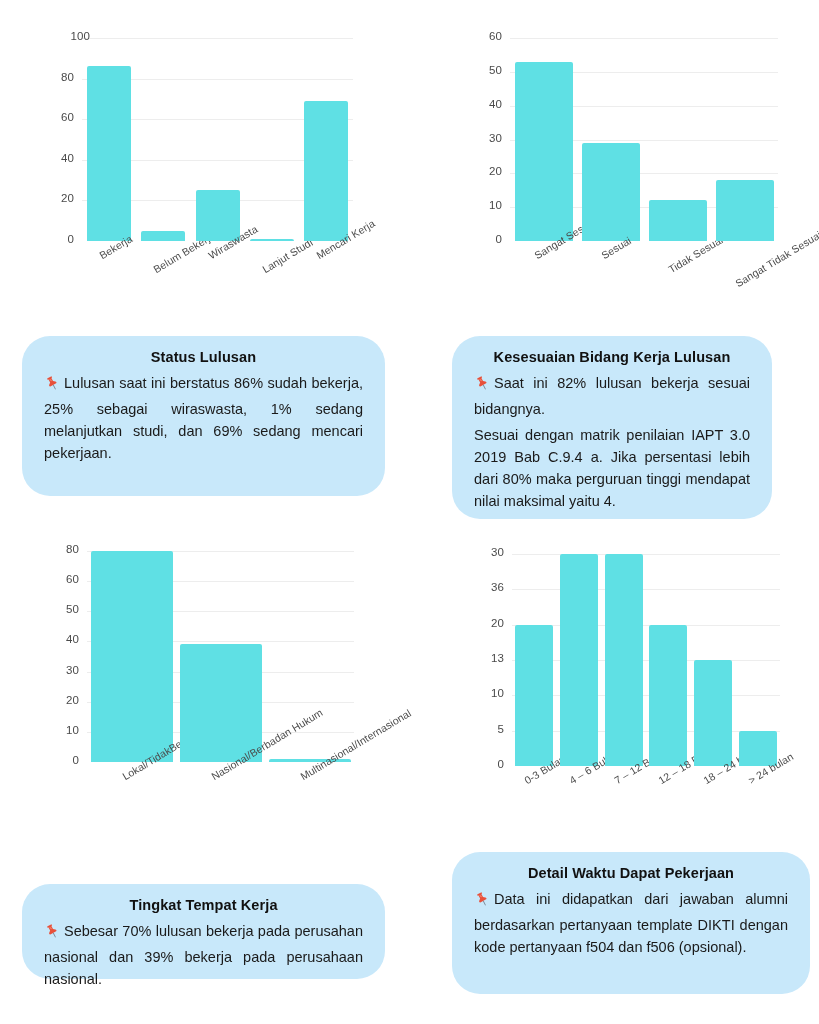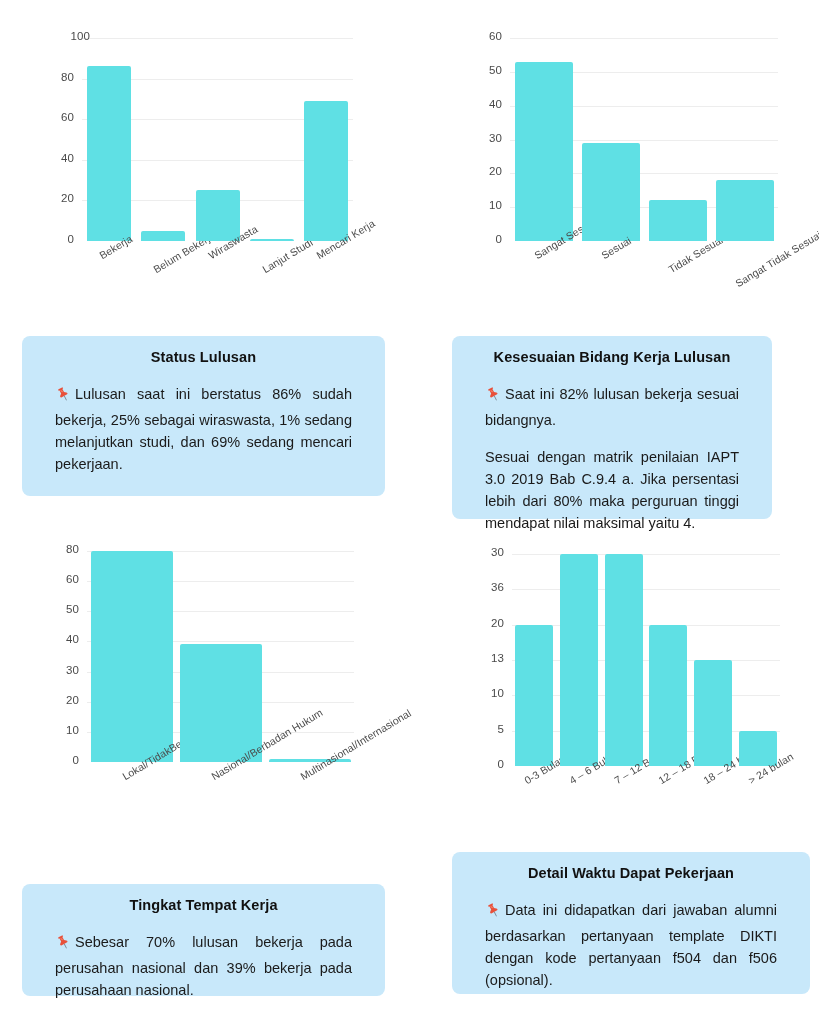--- a/index.html
+++ b/index.html
@@ -59,21 +59,21 @@
     white-space: nowrap;
     transform-origin: left top;
     transform: rotate(-31deg);
     letter-spacing: 0.1px;
   }
 
   
   .card {
     position: absolute;
     background: #C8E8FA;
-    border-radius: 8px;
+    border-radius: 28px;
     padding: 12px 18px 14px 18px;
   }
 
   .card-title {
     font-size: 14.5px;
     font-weight: bold;
     color: #111111;
     text-align: center;
     line-height: 1.35;
     margin-bottom: 2px;
@@ -81,21 +81,21 @@
   }
 
   .card-body {
     font-size: 14.5px;
     color: #1a1a1a;
     line-height: 1.52;
     text-align: justify;
     text-justify: inter-word;
   }
 
-  .card-body p { margin: 15px; }
+  .card-body p { margin: 4px; }
 
   .pin-svg {
     display: inline-block;
     vertical-align: -4px;
     margin-right: 3px;
   }
 </style>
 </head>
 <body>
 
@@ -229,21 +229,21 @@
               <g transform="rotate(-28 12 12)">
                 <path d="M9.2 2.3h5.6c.55 0 1 .45 1 1s-.45 1-1 1h-.5v4.9l2.6 2.2c.5.42.8 1.05.8 1.7 0 .6-.48 1.1-1.08 1.1H7.38c-.6 0-1.08-.5-1.08-1.1 0-.65.3-1.28.8-1.7l2.6-2.2V4.3h-.5c-.55 0-1-.45-1-1s.45-1 1-1z" fill="#E8503A"></path>
                 <path d="M11.3 14.2h1.4l-.3 6.6c-.02.4-.36.7-.75.55-.2-.08-.3-.25-.31-.45z" fill="#7A8694"></path>
                 <ellipse cx="12" cy="6.5" rx="1.1" ry="2.1" fill="#F07B65" transform="rotate(-28 12 6.5)"></ellipse>
               </g>
             </svg></span><span>Saat ini 82% lulusan bekerja sesuai bidangnya.</span></p>
       <p style="margin-top:0;"><span>Sesuai dengan matrik penilaian IAPT 3.0 2019 Bab C.9.4 a. Jika persentasi lebih dari 80% maka perguruan tinggi mendapat nilai maksimal yaitu 4.</span></p>
     </div>
   </div>
 
-  <div class="card" style="left:22px; top:884px; width:363px; height:112px;">
+  <div class="card" style="left:22px; top:884px; width:363px; height:95px;">
     <div class="card-title">Tingkat Tempat Kerja</div>
     <div class="card-body">
       <p><span class="pin-svg"><svg width="17" height="17" viewBox="0 0 24 24">
               <g transform="rotate(-28 12 12)">
                 <path d="M9.2 2.3h5.6c.55 0 1 .45 1 1s-.45 1-1 1h-.5v4.9l2.6 2.2c.5.42.8 1.05.8 1.7 0 .6-.48 1.1-1.08 1.1H7.38c-.6 0-1.08-.5-1.08-1.1 0-.65.3-1.28.8-1.7l2.6-2.2V4.3h-.5c-.55 0-1-.45-1-1s.45-1 1-1z" fill="#E8503A"></path>
                 <path d="M11.3 14.2h1.4l-.3 6.6c-.02.4-.36.7-.75.55-.2-.08-.3-.25-.31-.45z" fill="#7A8694"></path>
                 <ellipse cx="12" cy="6.5" rx="1.1" ry="2.1" fill="#F07B65" transform="rotate(-28 12 6.5)"></ellipse>
               </g>
             </svg></span><span>Sebesar 70% lulusan bekerja pada perusahan nasional dan 39% bekerja pada perusahaan nasional.</span></p>
     </div>

